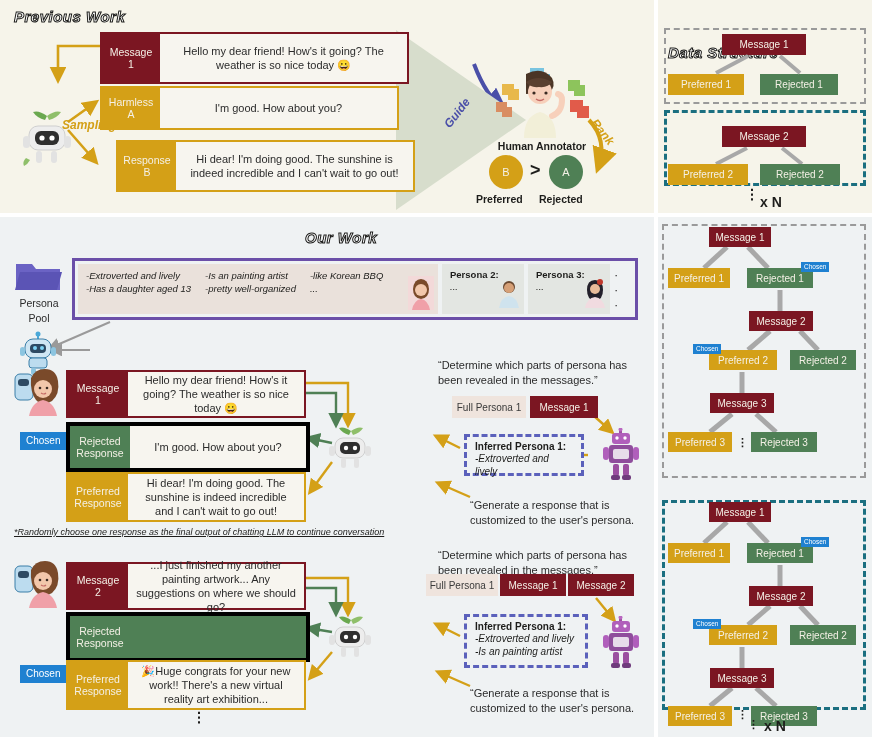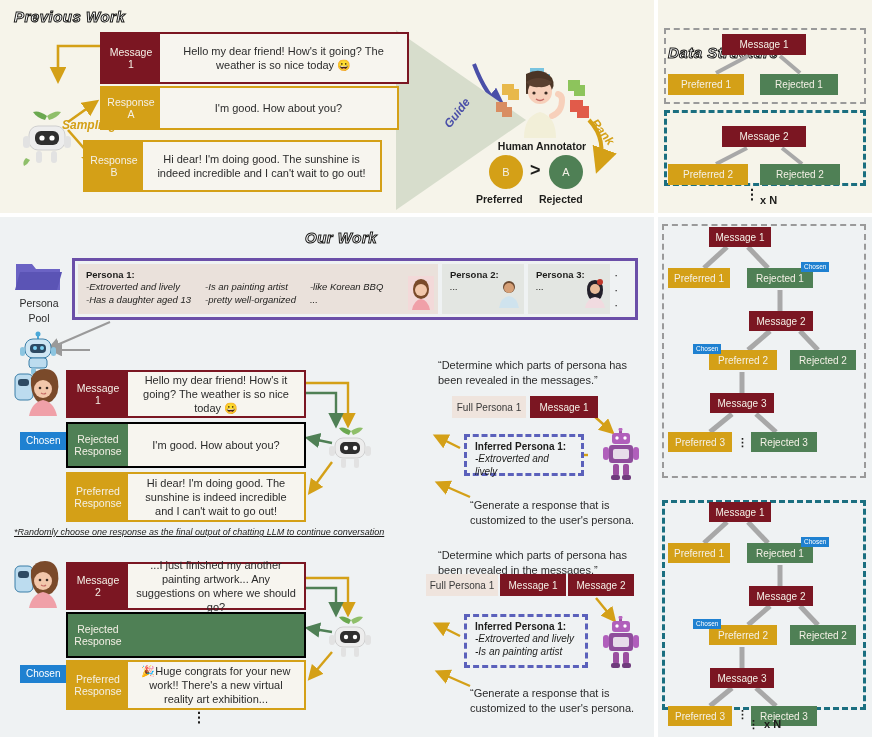--- a/index.html
+++ b/index.html
@@ -40,21 +40,21 @@
     font-size:10.5px;line-height:12px;
     padding:0 5px;box-sizing:border-box;
   }
   .row .body{
     flex:1;display:flex;align-items:center;justify-content:center;
     text-align:center;font-size:11px;line-height:14px;color:#2b2b2b;
     background:#f7f5ef;box-sizing:border-box;padding:3px 8px;
   }
   .red  {background:#7b1622;border:2px solid #7b1622;}
   .gold {background:#d4a017;border:2px solid #d4a017;}
-  .green{background:#4f8055;border:2px solid #000000;}
+  .green{background:#4f8055;border:4px solid #000000;}
   .red .tag{background:#7b1622;}
   .gold .tag{background:#d4a017;}
   .green .tag{background:#4f8055;}
 
   
   .chosen{
     position:absolute;background:#1f81d1;color:#fff;
     font-size:10px;line-height:14px;padding:2px 6px;white-space:nowrap;
   }
   .chosen-sm{
@@ -110,21 +110,21 @@
     position:absolute;display:flex;align-items:center;justify-content:center;
     font-size:10px;color:#f4f0e6;box-sizing:border-box;white-space:nowrap;
   }
   .node.msg{background:#7b1622;}
   .node.pref{background:#d4a017;}
   .node.rej{background:#4f8055;}
   .boxdash{position:absolute;box-sizing:border-box;}
   .boxdash.grey{border:2.5px dashed #9a9a9a;}
   .boxdash.teal{border:3px dashed #1b6f80;}
   .vdots{position:absolute;color:#1d1d1b;font-size:14px;line-height:5px;text-align:center;font-weight:bold;}
-  .xn{position:absolute;font-size:11px;font-weight:bold;color:#1d1d1b;white-space:nowrap;}
+  .xn{position:absolute;font-size:14px;font-weight:bold;color:#1d1d1b;white-space:nowrap;}
 
   
   #guide-tri{
     position:absolute;left:396px;top:30px;width:0;height:0;
     border-top:90px solid transparent;border-bottom:90px solid transparent;
     border-left:130px solid #d7ddcc;
   }
   .rot-label{position:absolute;font-weight:bold;font-size:12px;font-style:italic;white-space:nowrap;}
   .circle-badge{
     position:absolute;border-radius:50%;width:34px;height:34px;
@@ -215,24 +215,24 @@
       <path d="M6 48 q-4 4 -2 8 q4 -2 6 -6" fill="#8fbf6a"></path>
     </svg>
   </div>
   <div class="rot-label" style="left:62px;top:118px;color:#d4a017;">Sampling</div>
 
   <div class="row red" style="left:100px;top:32px;width:305px;height:48px;">
     <div class="tag" style="width:58px;">Message 1</div>
     <div class="body">Hello my dear friend! How's it going? The weather is so nice today 😀</div>
   </div>
   <div class="row gold" style="left:100px;top:86px;width:295px;height:40px;">
-    <div class="tag" style="width:58px;">Response A</div>
+    <div class="tag" style="width:58px;">Harmless A</div>
     <div class="body">I'm good. How about you?</div>
   </div>
-  <div class="row gold" style="left:83px;top:140px;width:295px;height:48px;">
+  <div class="row gold" style="left:116px;top:140px;width:295px;height:48px;">
     <div class="tag" style="width:58px;">Response B</div>
     <div class="body">Hi dear! I'm doing good. The sunshine is indeed incredible and I can't wait to go out!</div>
   </div>
 
 
   <div class="rot-label" style="left:440px;top:106px;color:#4a4fa8;transform:rotate(-52deg);">Guide</div>
   <div class="rot-label" style="left:588px;top:125px;color:#d4a017;transform:rotate(52deg);">Rank</div>
 
   <div style="position:absolute;left:486px;top:62px;width:112px;height:76px;">
     <svg viewBox="0 0 112 76" width="112" height="76">
@@ -282,21 +282,20 @@
     <svg viewBox="0 0 48 36" width="48" height="36">
       <path d="M2 6 h16 l4 5 h24 v21 h-44 z" fill="#6b63c4"></path>
       <path d="M6 14 h42 l-5 18 h-42 z" fill="#5b54b5"></path>
     </svg>
   </div>
   <div class="plain" style="left:12px;top:296px;width:54px;text-align:center;font-size:10.5px;">Persona</div>
   <div class="plain" style="left:12px;top:311px;width:54px;text-align:center;font-size:10.5px;">Pool</div>
 
   <div id="persona-band">
     <div class="persona-card p1">
-      <div class="pt">Persona 1:</div>
       <div class="persona-grid">
         <div class="persona-col">
           <div class="pl">-Extroverted and lively</div>
           <div class="pl">-Has a daughter aged 13</div>
         </div>
         <div class="persona-col">
           <div class="pl">-Is an painting artist</div>
           <div class="pl">-pretty well-organized</div>
         </div>
         <div class="persona-col">

